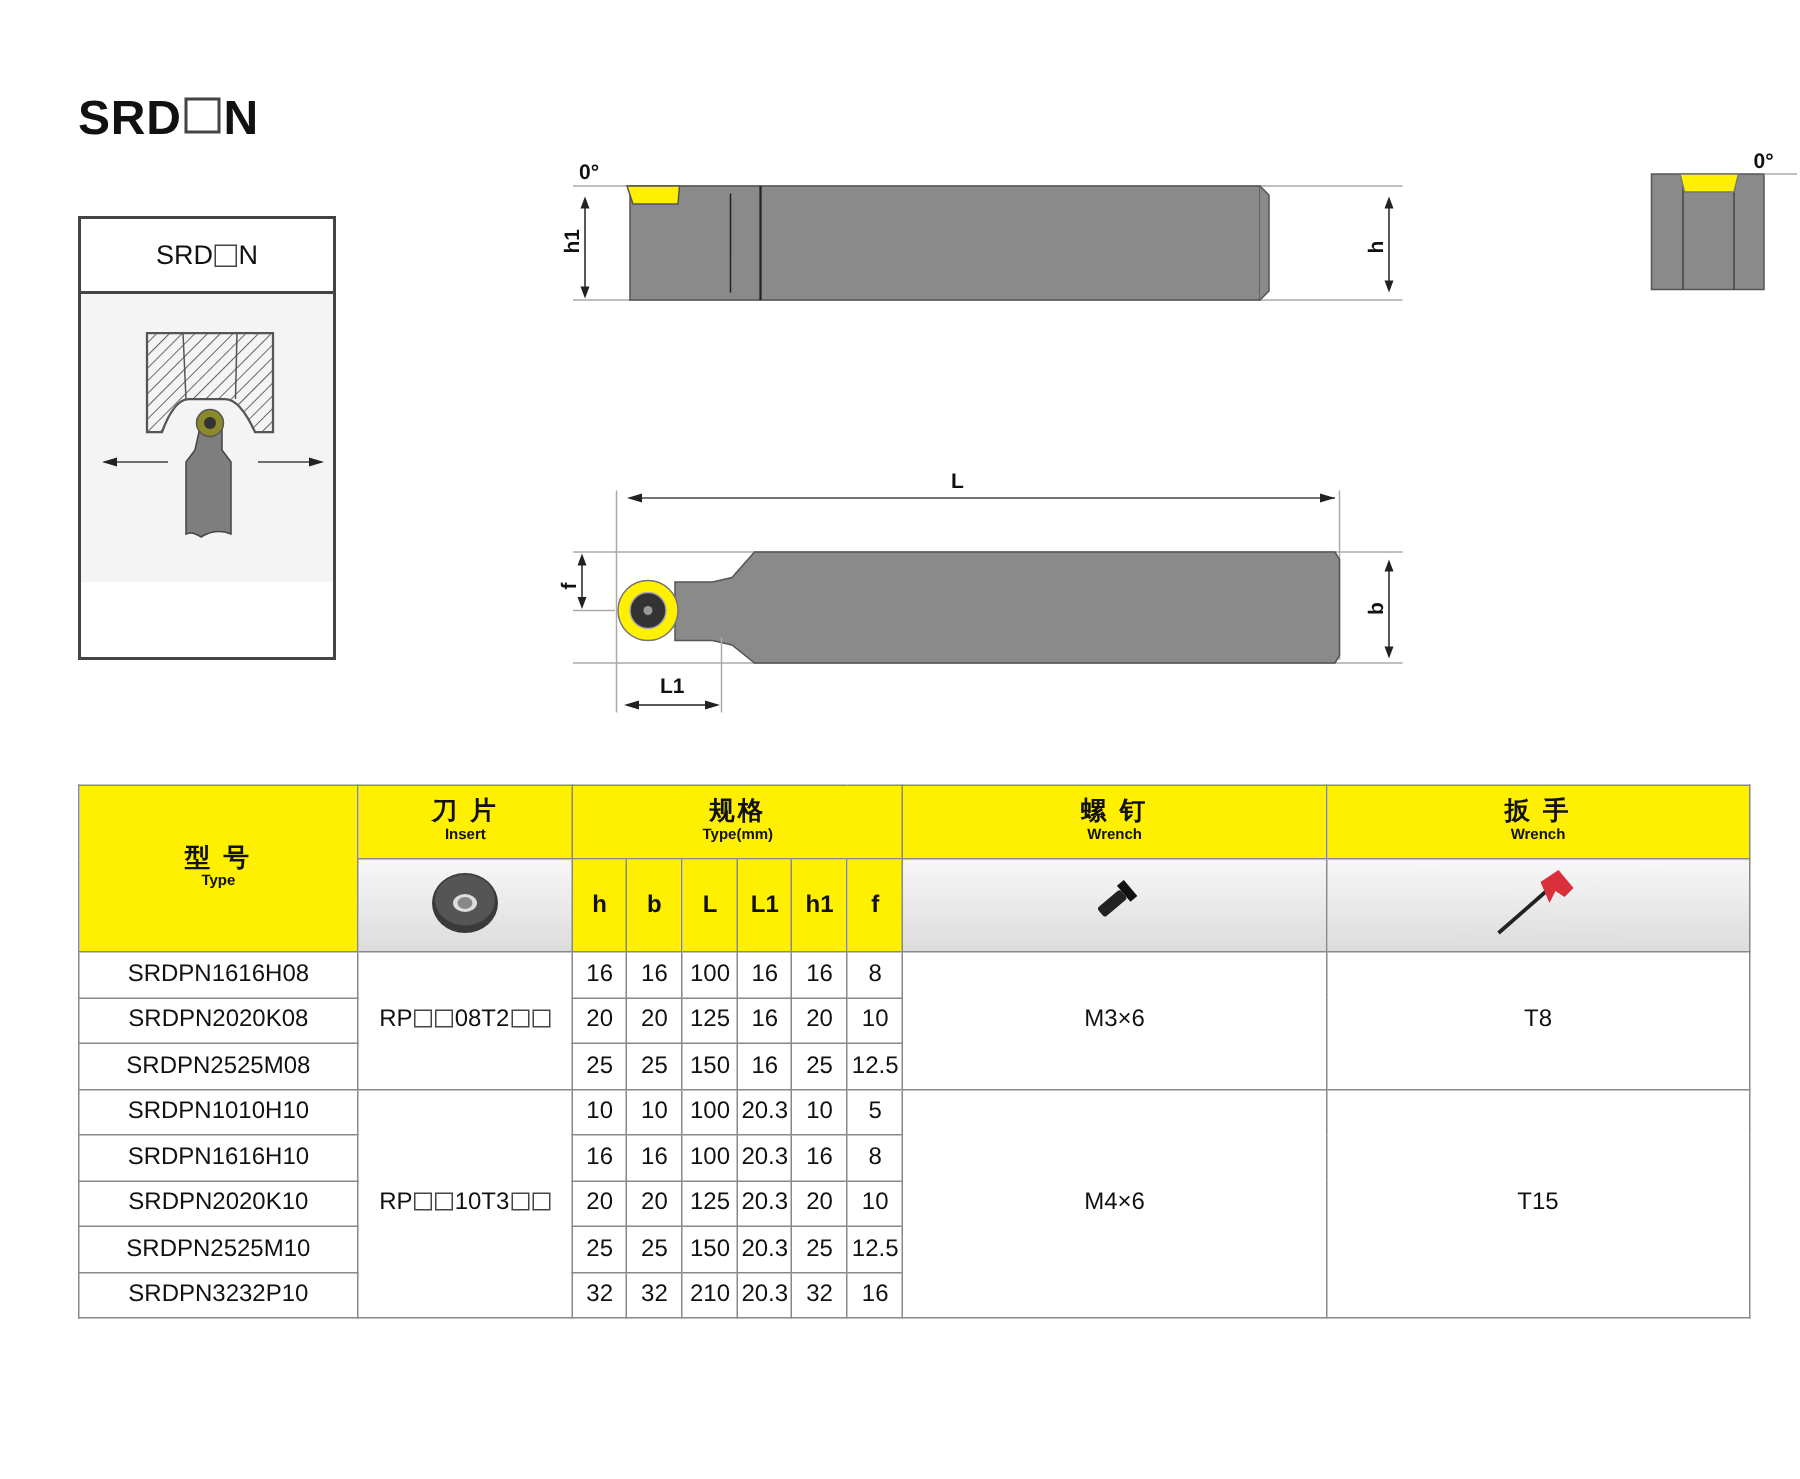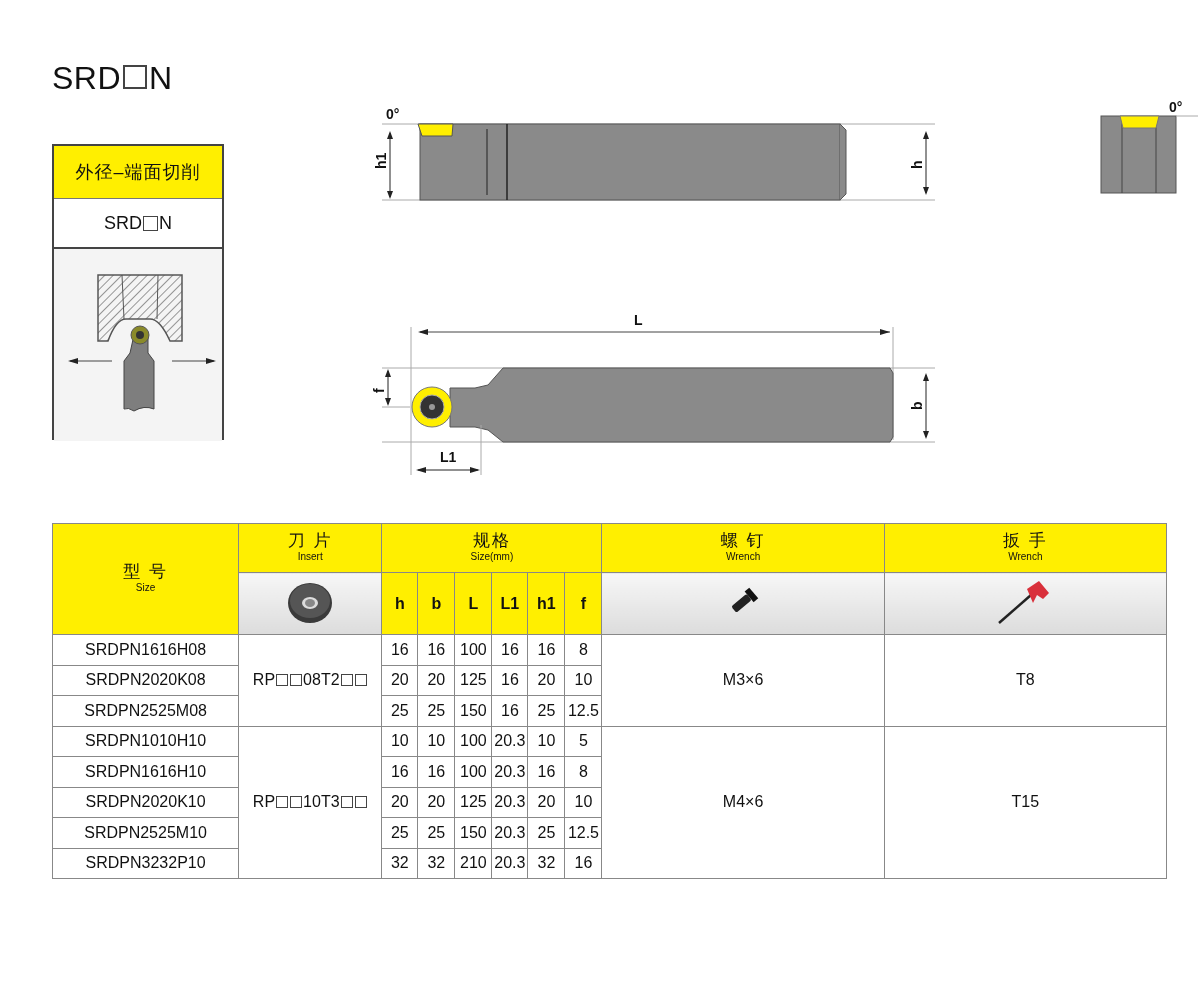--- a/index.html
+++ b/index.html
@@ -1,48 +1,47 @@
 <!DOCTYPE html>
 <html><head>
 <meta charset="utf-8">
 <style>
   html, body { margin:0; padding:0; background:#fff; }
   body { width:1200px; height:986px; position:relative; overflow:hidden;
          font-family:"Liberation Sans", "DejaVu Sans", sans-serif; color:#111; }
   .abs { position:absolute; }
-  .title { left:52px; top:60px; font-size:32px; font-weight:normal; letter-spacing:0.5px; }
+  .title { left:52px; top:60px; font-size:32px; font-weight:bold; letter-spacing:0.5px; }
   .sq { display:inline-block; border:2px solid #444; vertical-align:baseline; box-sizing:border-box; }
   .title .sq { width:24px; height:24px; margin:0 2px; }
 
   .opbox { left:52px; top:144px; width:172px; height:296px; border:2px solid #444; box-sizing:border-box; background:#fff; }
   .opbox .hd { height:52px; background:#ffef00; border-bottom:1px solid #777; display:flex; align-items:center; justify-content:center;
                font-size:18px; letter-spacing:1px; }
   .opbox .code { height:48px; border-bottom:2px solid #444; display:flex; align-items:center; justify-content:center; font-size:18px; }
   .opbox .code .sq { width:15px; height:15px; margin:0 1px; border-width:1.5px; }
   .opbox .illus { height:192px; position:relative; background:#f4f4f4; }
 
   .dim { font-size:14px; font-weight:bold; fill:#111; font-family:"Liberation Sans", sans-serif; }
 
   table.spec { position:absolute; left:52px; top:523px; width:1115px; border-collapse:collapse; table-layout:fixed; }
   table.spec td { border:1px solid #888; text-align:center; padding:0; font-size:16px; overflow:hidden; white-space:nowrap; }
   .yh { background:#ffef00; }
-  .cn { font-weight:normal; font-size:17px; display:block; line-height:18px; letter-spacing:2px; }
-  .en { font-weight:normal; font-size:10px; display:block; line-height:14px; }
+  .cn { font-weight:bold; font-size:17px; display:block; line-height:18px; letter-spacing:2px; }
+  .en { font-weight:bold; font-size:10px; display:block; line-height:14px; }
   .grad { background:linear-gradient(#f7f7f7, #dcdcdc); }
   .subh { font-weight:bold; font-size:17px; }
   tr.r td { height:29.5px; }
   .ins .sq { width:12px; height:12px; border-width:1.5px; margin:0 1px; vertical-align:-1px; }
 </style>
 </head>
 <body>
 
 <div class="abs title"><span>SRD</span><span class="sq"></span><span>N</span></div>
 
 <div class="abs opbox">
-  <div class="hd">外径–端面切削</div>
   <div class="code">
       <span>SRD</span>
       <span class="sq"></span>
       <span>N</span>
     </div>
   <div class="illus">
     <svg width="168" height="192" viewBox="0 0 168 192">
       <defs>
         <pattern id="hatch" width="6" height="6" patternUnits="userSpaceOnUse" patternTransform="rotate(45)">
           <line x1="0" y1="0" x2="0" y2="6" stroke="#555" stroke-width="1.2"></line>
@@ -129,29 +128,29 @@
       <col style="width:36px">
       <col style="width:37px">
       <col style="width:37px">
     <col style="width:282px">
       <col style="width:282px">
   </colgroup>
   <tbody>
       <tr style="height:49px">
     <td class="yh" rowspan="2">
       <span class="cn">型 号</span>
-      <span class="en">Size</span>
+      <span class="en">Type</span>
     </td>
     <td class="yh">
       <span class="cn">刀 片</span>
       <span class="en">Insert</span>
     </td>
     <td class="yh" colspan="6">
       <span class="cn">规格</span>
-      <span class="en">Size(mm)</span>
+      <span class="en">Type(mm)</span>
     </td>
     <td class="yh">
       <span class="cn">螺 钉</span>
       <span class="en">Wrench</span>
     </td>
     <td class="yh">
       <span class="cn">扳 手</span>
       <span class="en">Wrench</span>
     </td>
   </tr>

